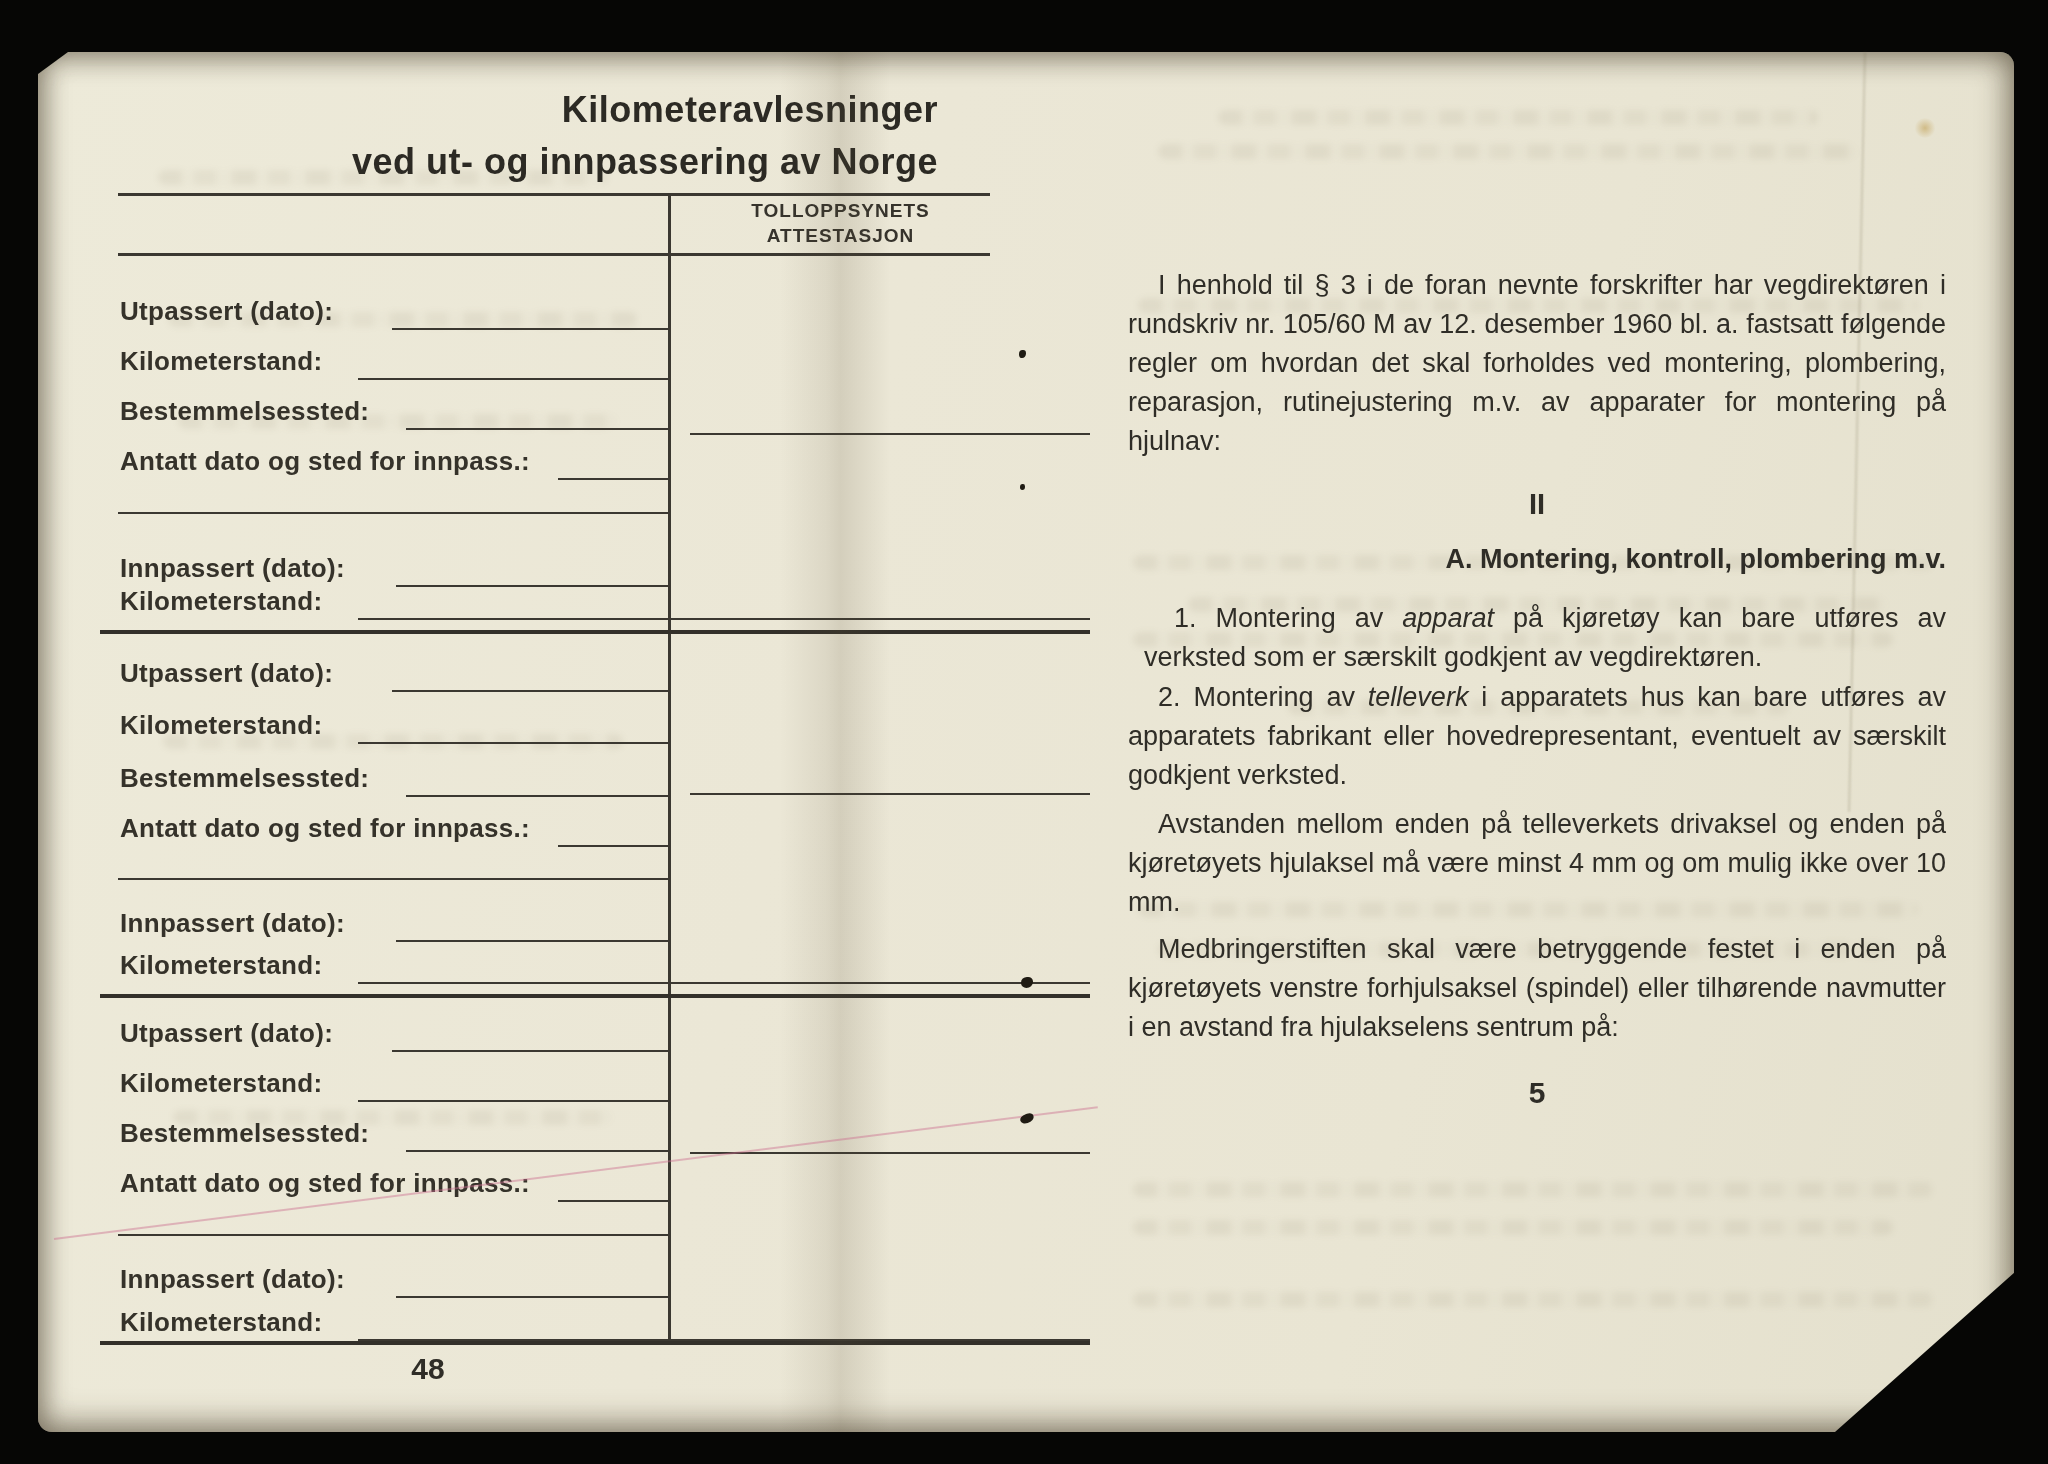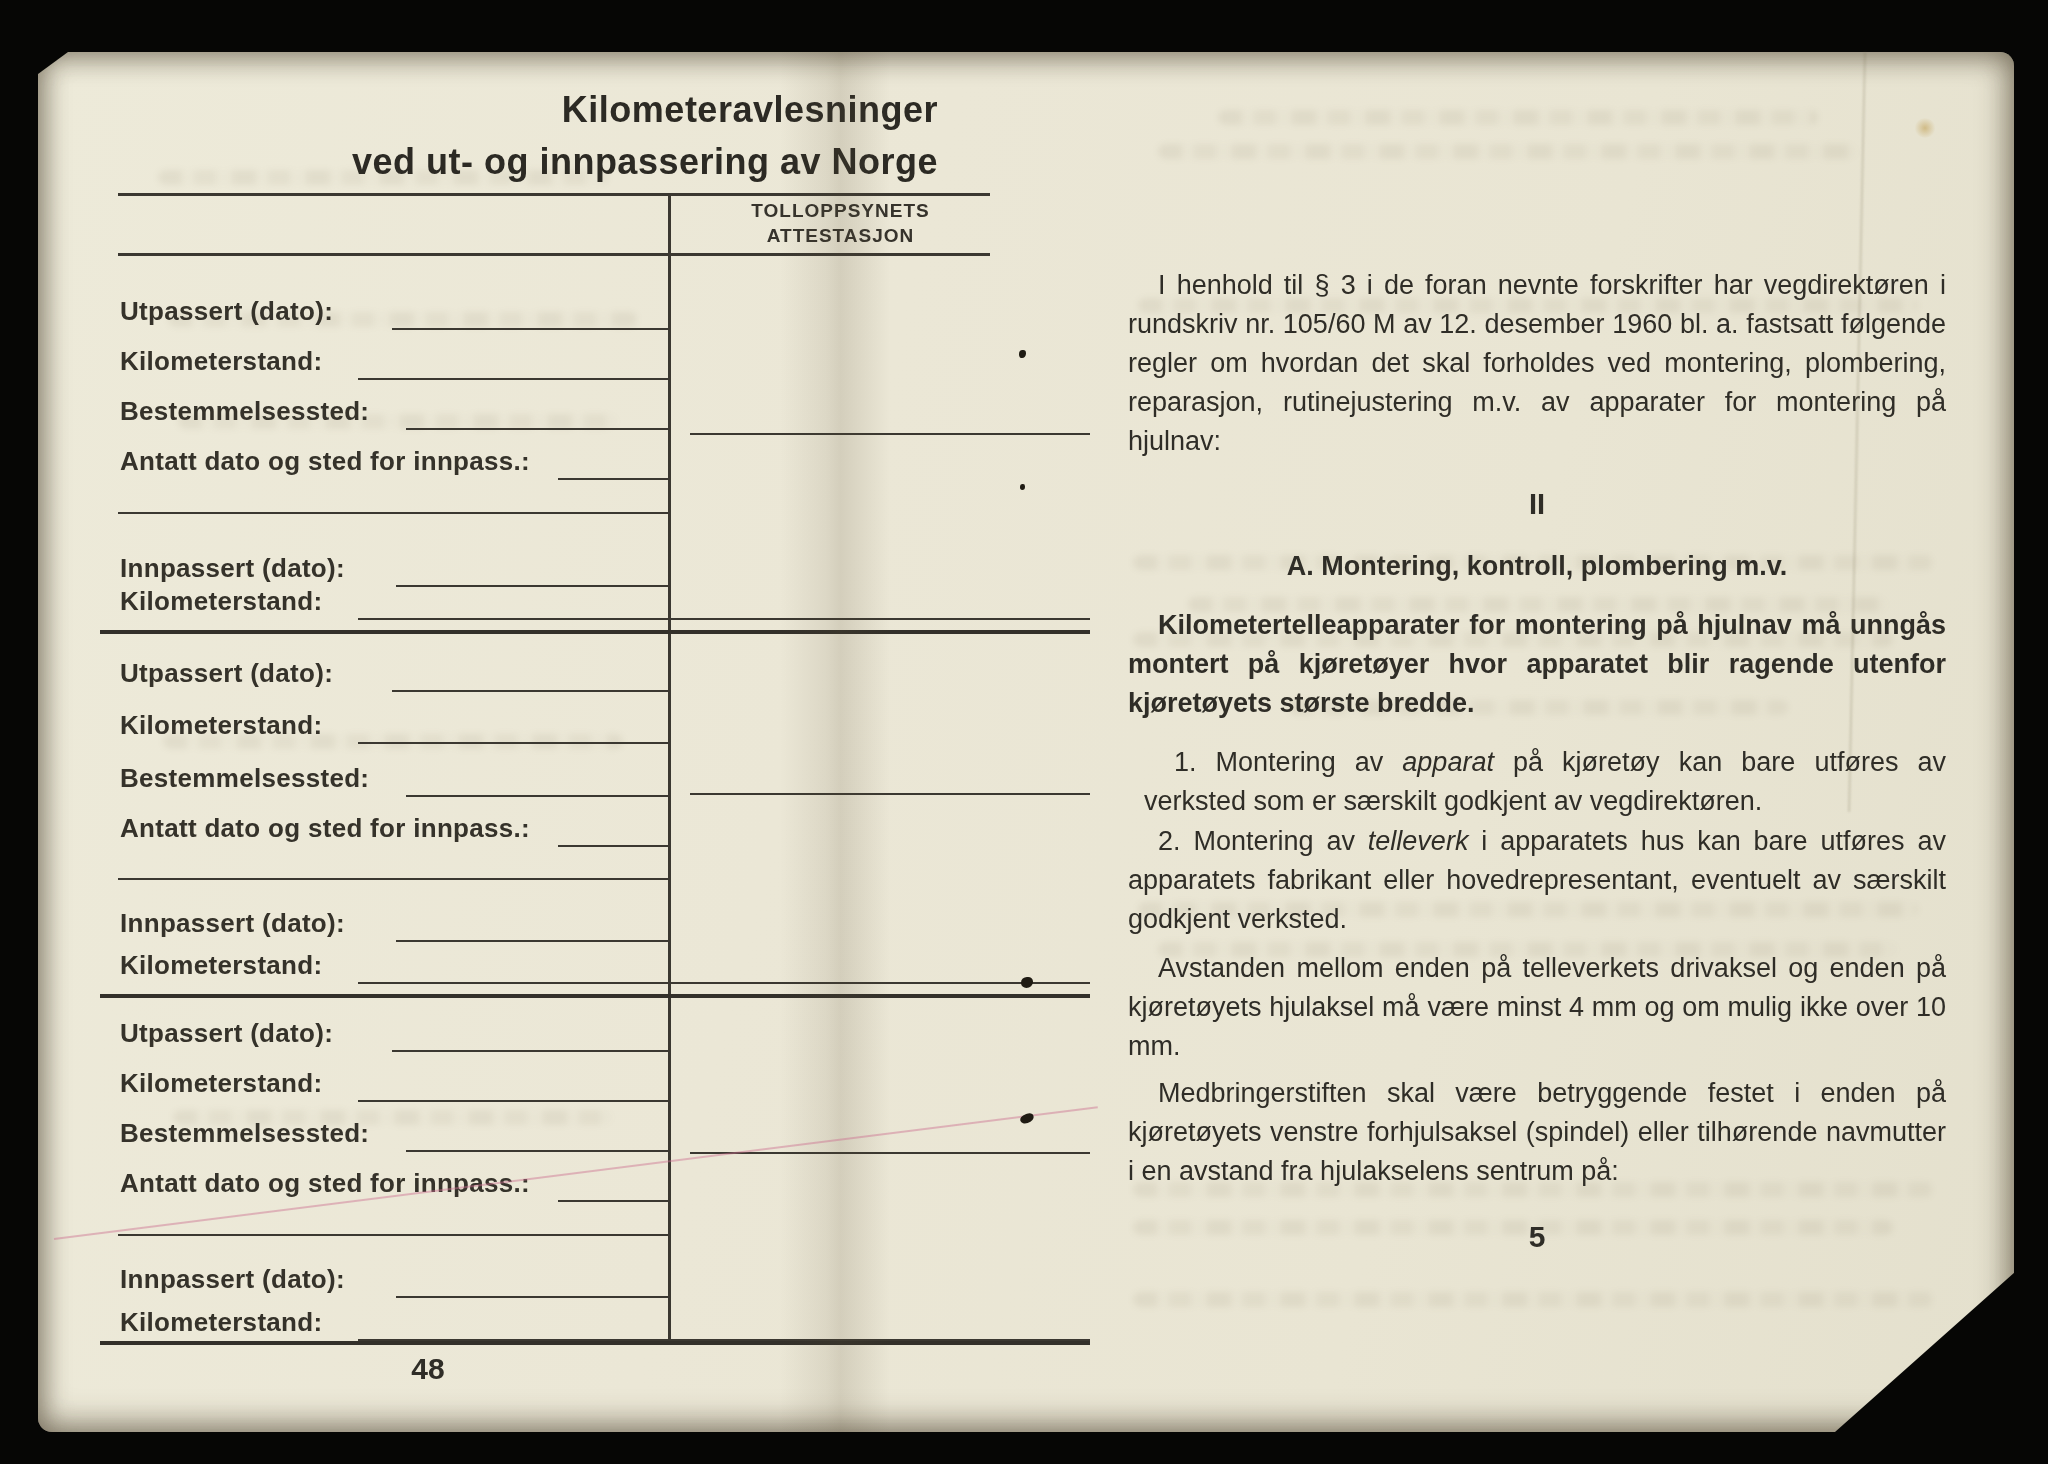--- a/index.html
+++ b/index.html
@@ -81,21 +81,21 @@
     position:absolute;left:1090px;top:170px;width:818px;color:#2f2d27;
     font-size:27px;line-height:39px;
   }
   .rp .art-title{
     font-size:33px;line-height:40px;font-weight:700;text-align:center;
     letter-spacing:.2px;color:#29261f;margin:0;
   }
   .rp p{margin:0;text-align:justify;text-indent:30px;}
   .rp .mt-intro{margin-top:44px;}
   .rp .numeral{margin-top:24px;text-align:center;text-indent:0;font-weight:700;font-size:29px;}
-  .rp .sec-head{margin-top:23px;text-indent:0;font-weight:700;text-align:center;}
+  .rp .sec-head{margin-top:16px;text-indent:0;font-weight:700;text-align:right;}
   .rp .lead{margin-top:20px;font-weight:700;}
   .rp .it1{margin-top:20px;margin-left:16px;}
   .rp .it2{margin-top:1px;}
   .rp .it3{margin-top:16px;}
   .rp .dist{margin-top:10px;}
   .rp .pin{margin-top:8px;}
   .rp .pg{margin-top:26px;text-align:center;text-indent:0;font-size:30px;font-weight:700;}
   .ital{font-style:italic;}
 </style>
 </head>
@@ -182,21 +182,20 @@
   <div class="fl" style="top:1255px">Kilometerstand:</div>
   <div class="wline" style="left:320px;top:1287px;width:732px"></div>
   <div class="thick" style="left:62px;top:1289px;width:990px"></div>
 
   <div class="pgnum" style="left:340px;top:1300px;width:100px">48</div>
 
   <div class="rp">
     <p class="mt-intro">I henhold til § 3 i de foran nevnte forskrifter har vegdirektøren i rundskriv nr. 105/60 M av 12. desember 1960 bl. a. fastsatt følgende regler om hvordan det skal forholdes ved montering, plombering, reparasjon, rutinejustering m.v. av apparater for montering på hjulnav:</p>
     <p class="numeral">II</p>
     <p class="sec-head">A. Montering, kontroll, plombering m.v.</p>
-    <p class="lead">Kilometertelleapparater for montering på hjulnav må unngås montert på kjøretøyer hvor apparatet blir ragende utenfor kjøretøyets største bredde.</p>
     <p class="it1"><span>1. Montering av </span><span class="ital">apparat</span><span> på kjøretøy kan bare utføres av verksted som er særskilt godkjent av vegdirektøren.</span></p>
     <p class="it2"><span>2. Montering av </span><span class="ital">telleverk</span><span> i apparatets hus kan bare utføres av apparatets fabrikant eller hovedrepresentant, eventuelt av særskilt godkjent verksted.</span></p>
     <p class="dist">Avstanden mellom enden på telleverkets drivaksel og enden på kjøretøyets hjulaksel må være minst 4 mm og om mulig ikke over 10 mm.</p>
     <p class="pin">Medbringerstiften skal være betryggende festet i enden på kjøretøyets venstre forhjulsaksel (spindel) eller tilhørende navmutter i en avstand fra hjulakselens sentrum på:</p>
     <p class="pg">5</p>
   </div>
 
   <div class="gutter"></div>
   <div class="crease-v"></div>
   <div class="crease-pink"></div>

